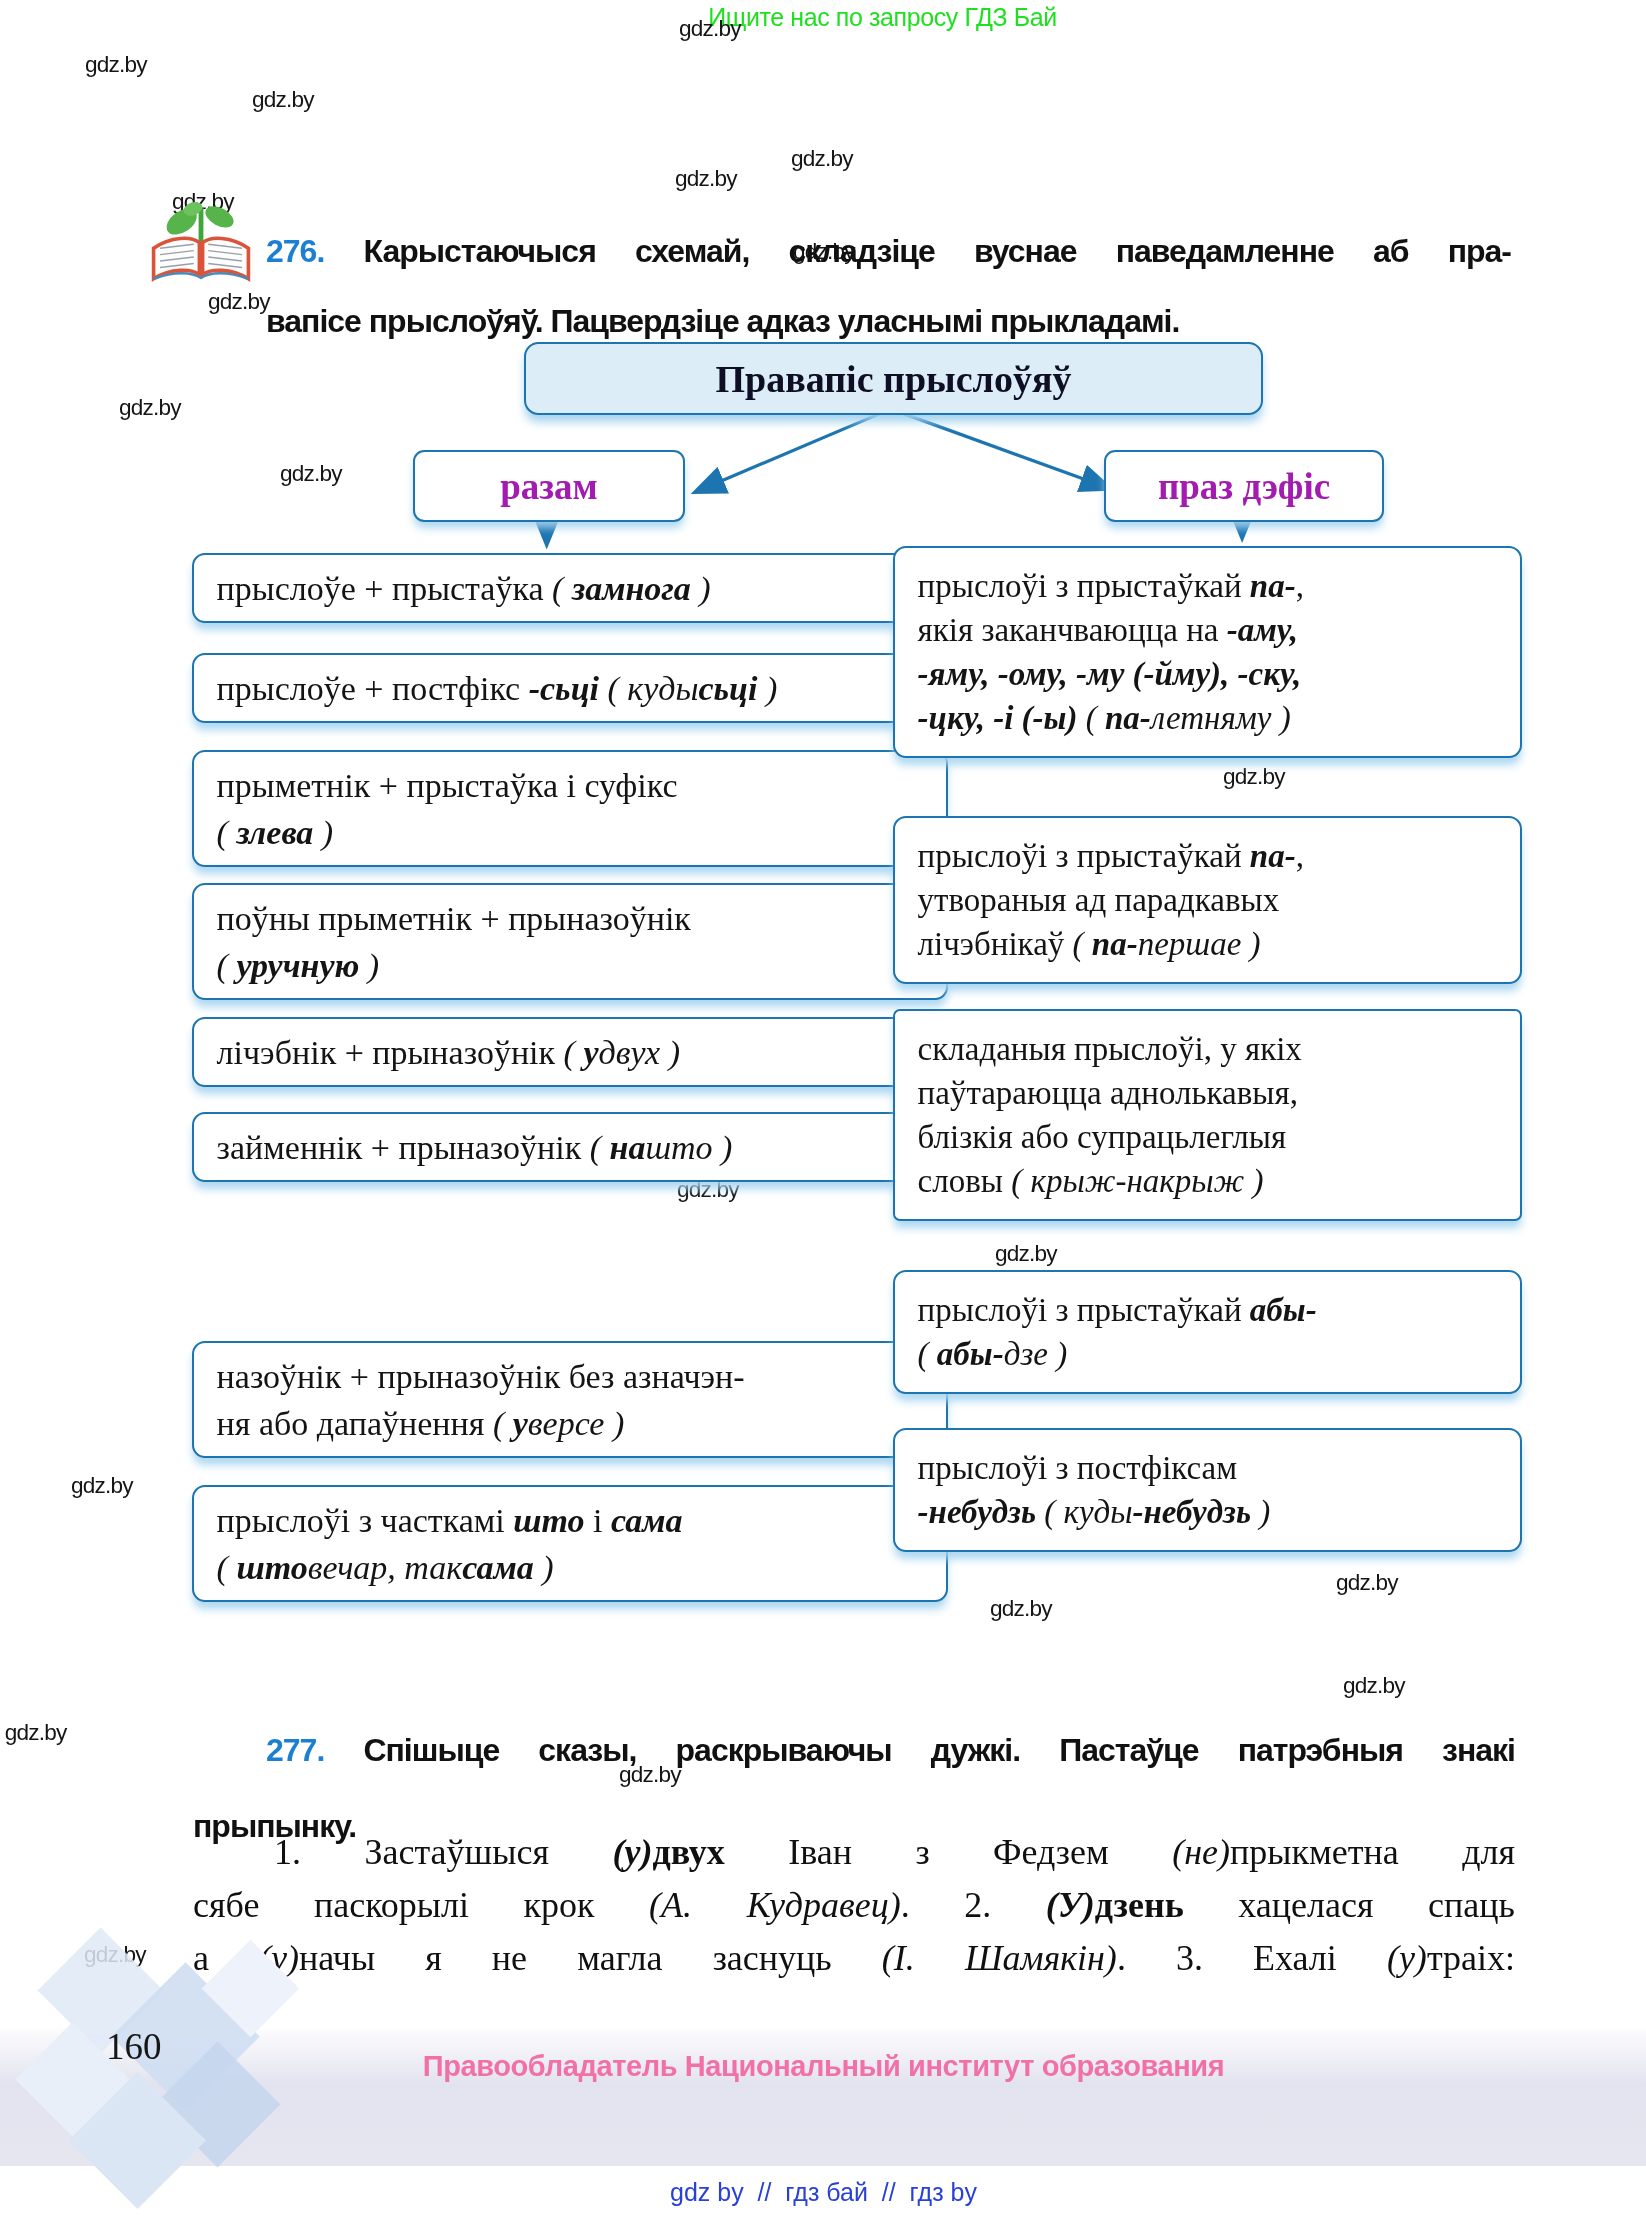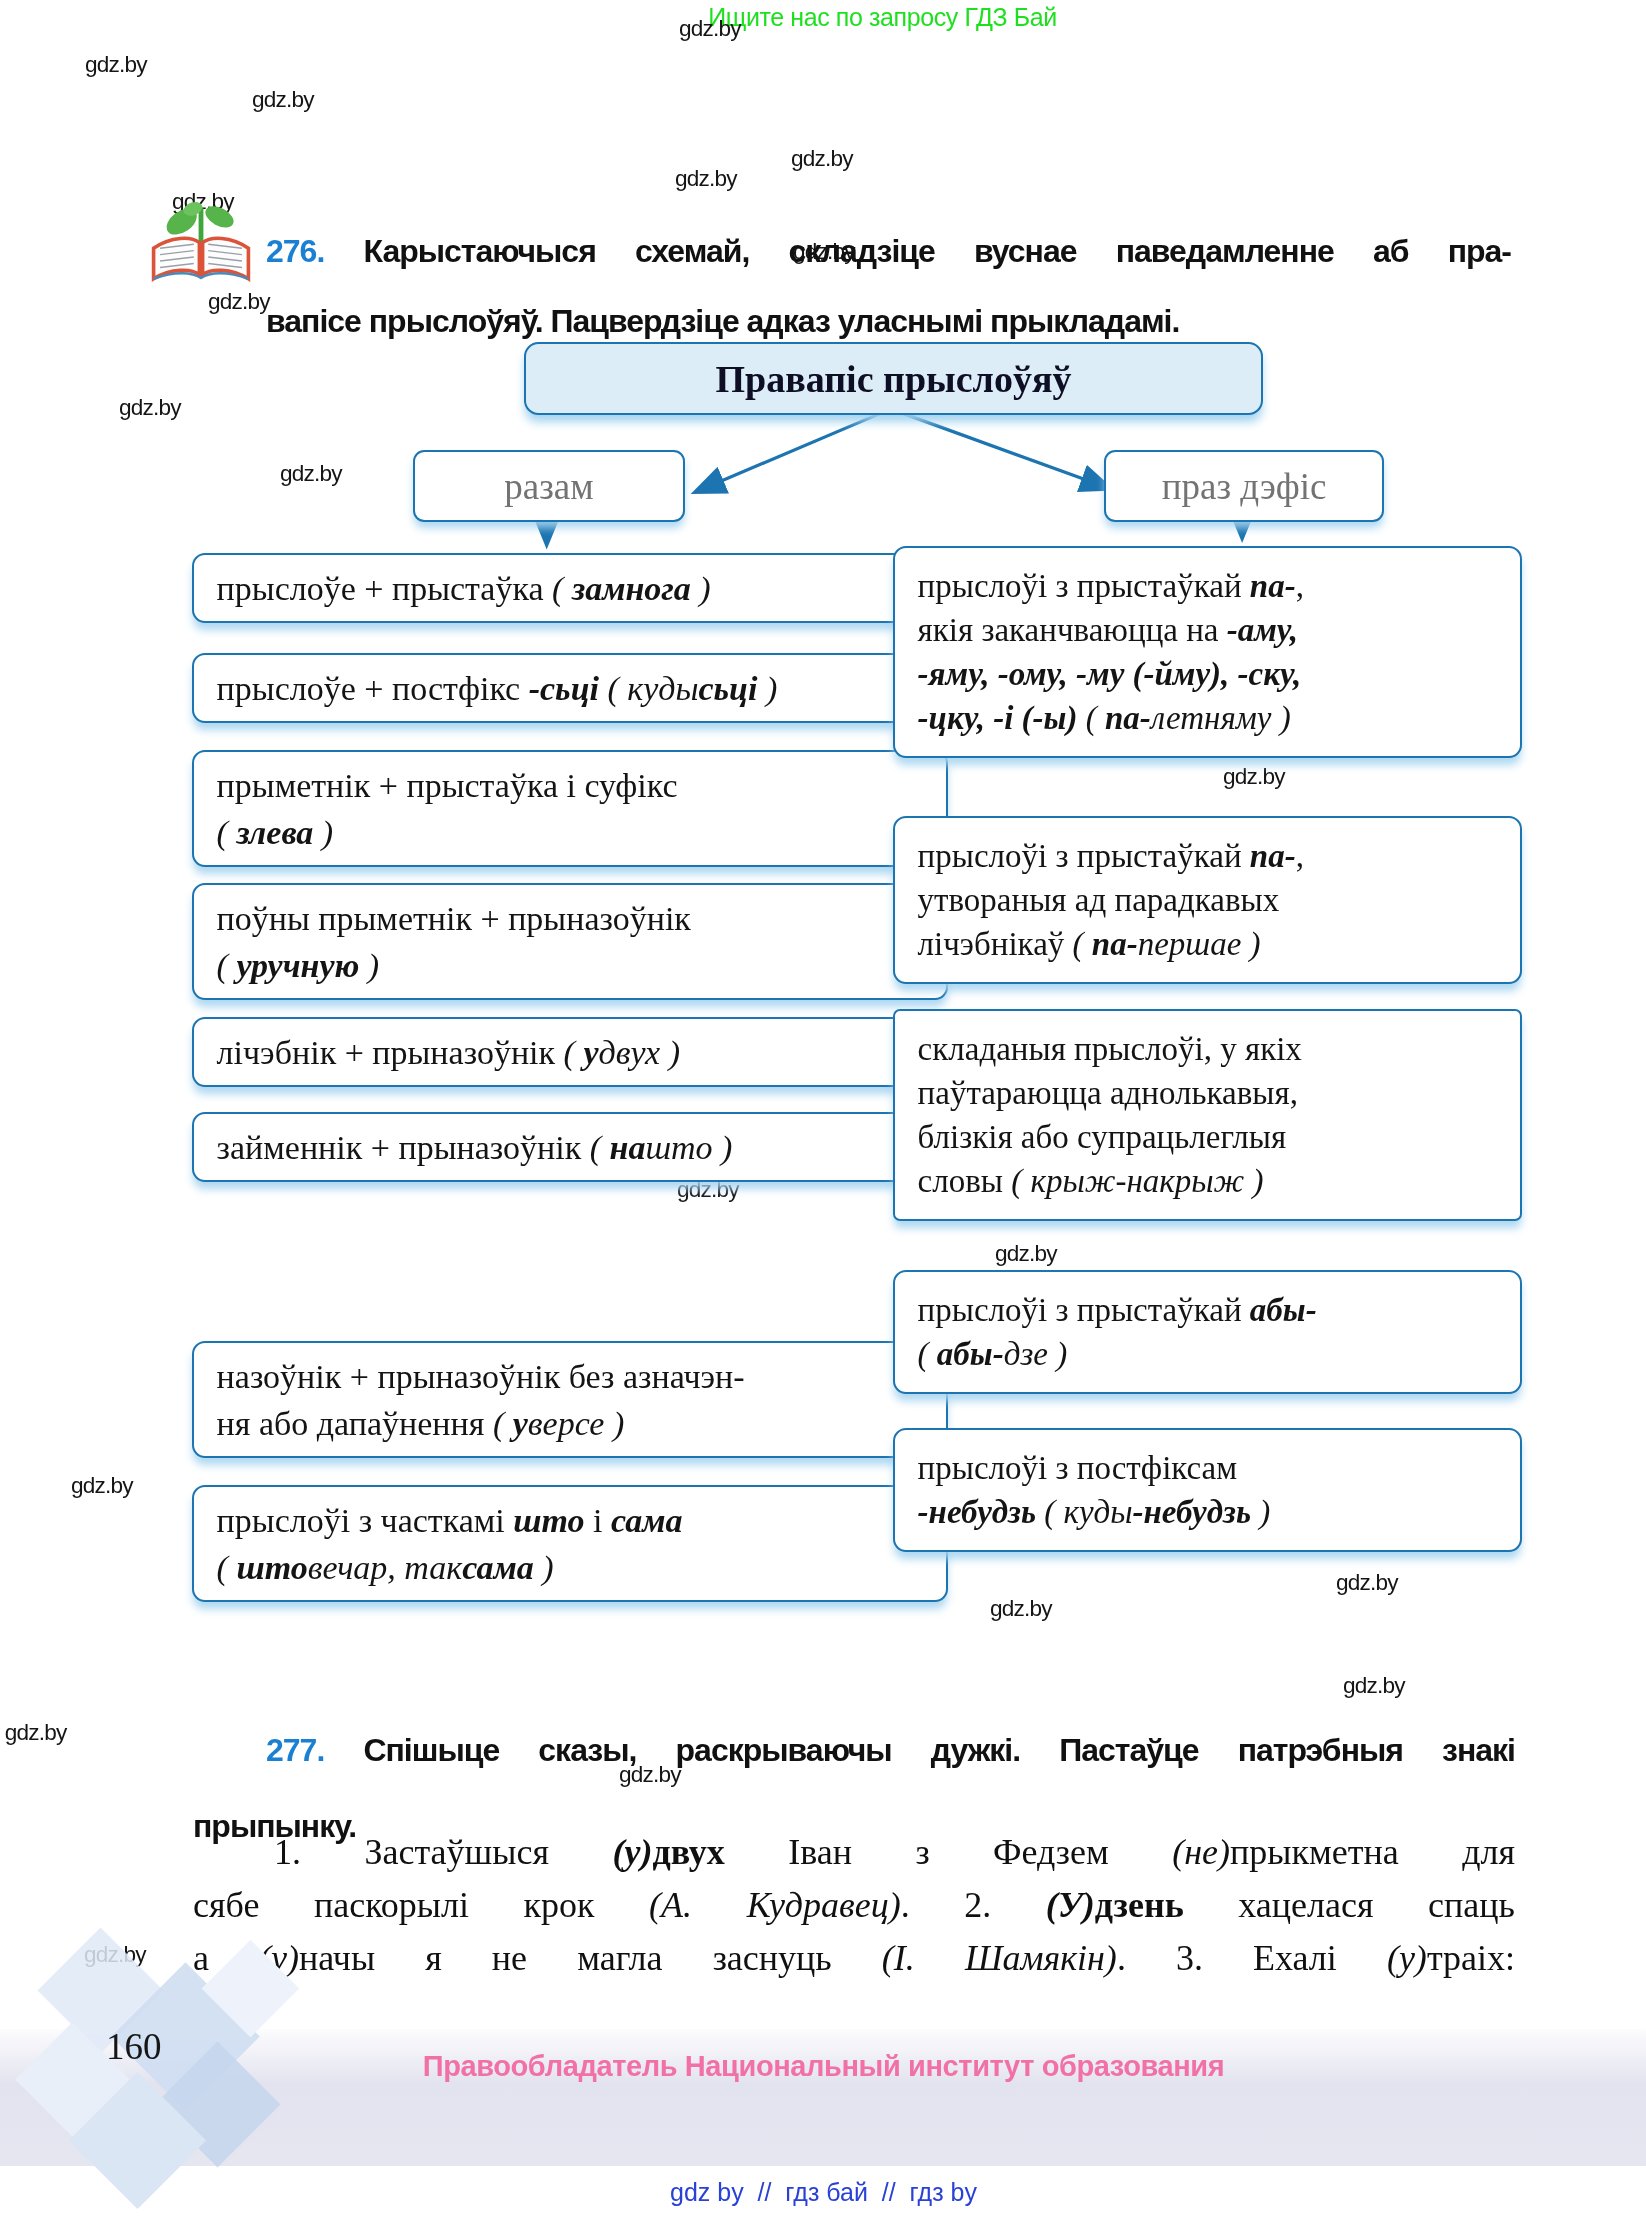--- a/index.html
+++ b/index.html
@@ -41,21 +41,21 @@
   .lbox{left:192px;width:707px;padding:9.7px 22.6px;font-size:34px;line-height:47px;}
   .rbox{left:893px;width:580px;padding:16px 22.6px;font-size:33px;line-height:44px;}
   .tbox{position:absolute;left:524px;top:342px;width:735px;height:69px;
     background:#dcedf8;border:2.8px solid #1c74b0;border-radius:14.5px;
     box-shadow:0 8px 9.7px -1.6px rgba(160,210,238,.95);
     display:flex;align-items:center;justify-content:center;
     font-family:"Liberation Serif",serif;font-weight:bold;font-size:38px;color:#0e0e24;}
   .bbox{position:absolute;top:450px;height:68px;background:#fff;border:2.4px solid #1c74b0;
     border-radius:11.3px;box-shadow:0 7.3px 8px -1.6px rgba(165,212,240,.9);
     display:flex;align-items:center;justify-content:center;
-    font-family:"Liberation Serif",serif;font-weight:normal;font-size:37px;color:#737373;}
+    font-family:"Liberation Serif",serif;font-weight:bold;font-size:37px;color:#a21caf;}
   .arrows{position:absolute;left:0;top:0;pointer-events:none;}
   
   .band{position:absolute;left:0;top:2029px;width:1647px;height:137px;
     background:linear-gradient(180deg,rgba(236,236,246,0.15),#e3e3ef 40%,#e6e6f1);}
   .diamond{position:absolute;transform:rotate(45deg);}
   .page-number{position:absolute;left:106px;top:2025px;font-family:"Liberation Serif",serif;
     font-size:37px;color:#161616;z-index:3;}
   .copyright{position:absolute;left:0;top:2050px;width:1647px;text-align:center;
     font-size:29px;font-weight:700;letter-spacing:-0.4px;color:#f170a5;z-index:3;}
   .links{position:absolute;left:0;top:2178px;width:1647px;text-align:center;

